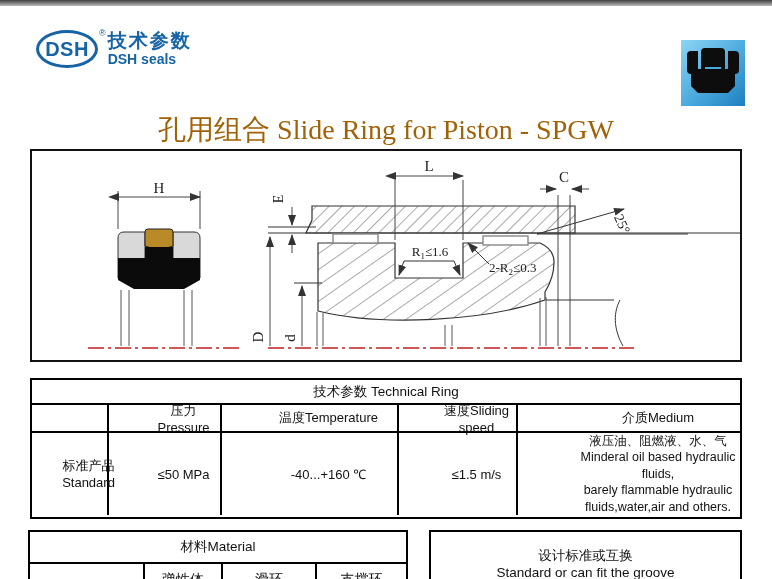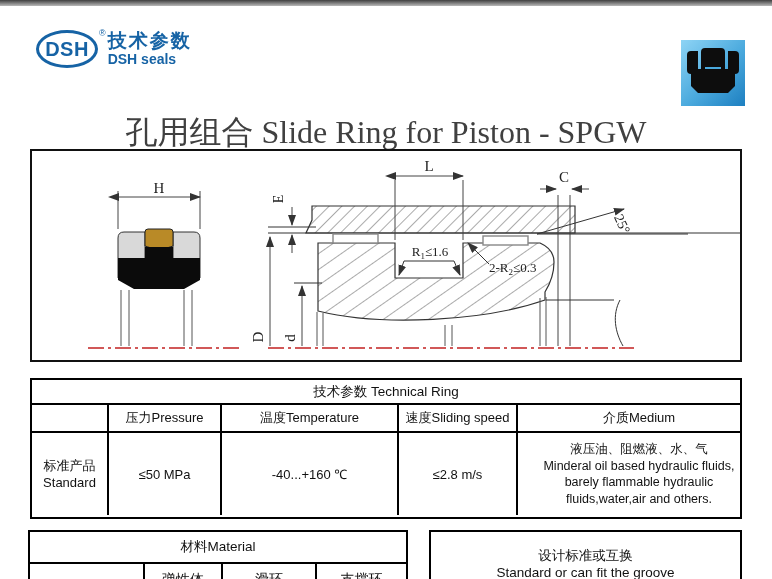--- a/index.html
+++ b/index.html
@@ -19,35 +19,35 @@
   .logo-reg { font-size:9px; margin:-2px 2px 0 1px; }
   .logo-txt { display:flex; flex-direction:column; margin-top:1px; }
   .logo-cn { font-size:19px; font-weight:bold; letter-spacing:2px; line-height:20px; }
   .logo-en { font-size:14px; font-weight:bold; line-height:17px; }
 
   
   .thumb { position:absolute; left:681px; top:40px; width:64px; height:66px;
     background:linear-gradient(135deg,#8ed4f5 0%,#4aa9dd 55%,#1d7fc0 100%); }
 
   .title { position:absolute; left:0; top:111px; width:772px; text-align:center;
-    font-family:"Liberation Serif", serif; font-size:32px; color:#404040; }
+    font-family:"Liberation Serif", serif; font-size:28px; color:#a16207; }
 
   
   .drawing { position:absolute; left:30px; top:149px; width:712px; height:213px;
     border:2px solid #111; background:#fff; }
 
   
   .ttable { position:absolute; left:30px; top:378px; width:712px; height:141px;
     border:2px solid #000; font-size:13px; }
   .t-title { height:25px; border-bottom:2px solid #000; display:flex;
     align-items:center; justify-content:center; font-size:13.5px; }
   .t-head { height:28px; border-bottom:2px solid #000; display:flex; }
   .t-body { display:flex; height:82px; }
   .cell { display:flex; align-items:center; justify-content:center; text-align:center;
-    border-right:2px solid #000; }
+    border-right:2px solid #000;padding-left:38px; }
   .cell:last-child { border-right:none; }
   .c1 { width:77px; } .c2 { width:113px; } .c3 { width:177px; } .c4 { width:119px; }
   .c5 { flex:1;margin-left:20px; }
   .stack { display:flex; flex-direction:column; justify-content:center; line-height:17px; }
   .medium { font-size:12.5px; line-height:16.5px; }
 
   
   .mtable { position:absolute; left:28px; top:530px; width:380px; height:80px;
     border:2px solid #000; font-size:13.5px; }
   .m-title { height:32px; border-bottom:2px solid #000; display:flex;
@@ -200,21 +200,21 @@
     </div>
     <div class="t-body">
       <div class="cell c1">
         <div class="stack">
           <span>标准产品</span>
           <span>Standard</span>
         </div>
       </div>
       <div class="cell c2">≤50 MPa</div>
       <div class="cell c3">-40...+160 ℃</div>
-      <div class="cell c4">≤2.8 m/s</div>
+      <div class="cell c4">≤1.5 m/s</div>
       <div class="cell c5 medium">
         <div class="stack medium">
           <span>液压油、阻燃液、水、气</span>
           <span>Minderal oil based hydraulic fluids,</span>
           <span>barely flammable hydraulic</span>
           <span>fluids,water,air and others.</span>
         </div>
       </div>
     </div>
   </div>

